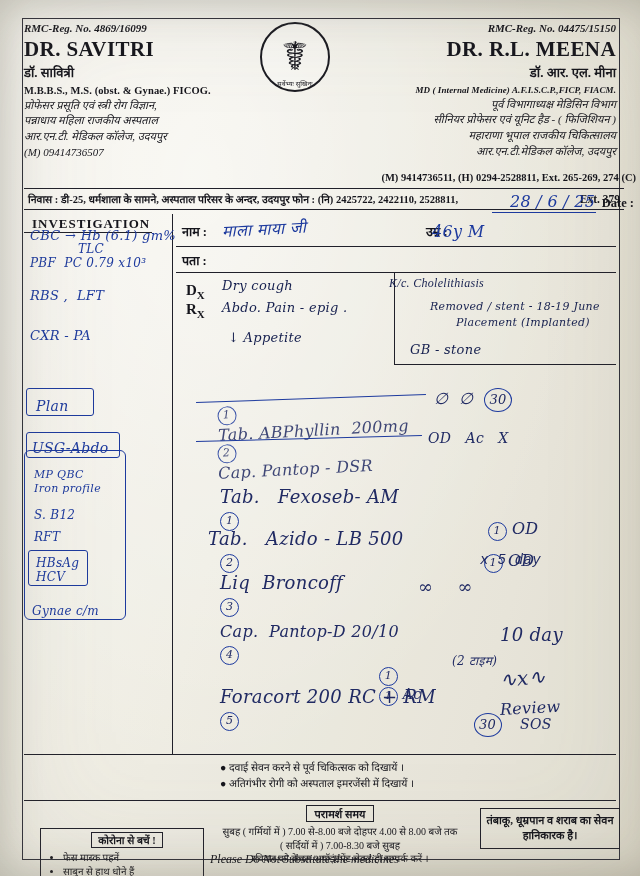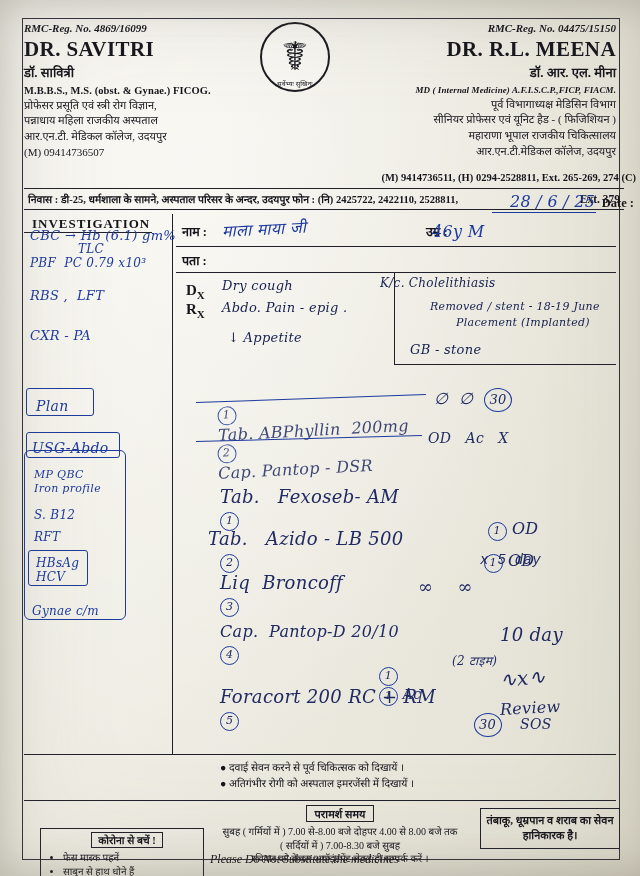--- a/index.html
+++ b/index.html
@@ -72,20 +72,21 @@
   .doc-degree {
     font-size: 10.5px;
     font-weight: bold;
     margin-top: 4px;
     letter-spacing: 0.1px;
   }
   .doc-line {
     font-size: 11px;
     margin-top: 2.5px;
     line-height: 1.22;
+    font-style: italic;
   }
   .doc-right .doc-degree { font-size: 9px; font-style: italic; }
   .doc-right .doc-line { font-size: 11px; }
 
   
   .emblem {
     position: absolute;
     left: 258px;
     top: 22px;
     width: 74px;
@@ -396,21 +397,21 @@
   <div class="hw blue s12 cursive" style="left:36px;top:556px;">HBsAg</div>
   <div class="hw blue s12 cursive" style="left:36px;top:570px;">HCV</div>
   <div class="hw-box" style="left:28px;top:550px;width:58px;height:34px;"></div>
   <div class="hw blue s12 cursive" style="left:32px;top:604px;">Gynae c/m</div>
   <div class="hw-box" style="left:24px;top:450px;width:100px;height:168px;border-radius:6px;"></div>
 
   <div class="hw dark s13 cursive" style="left:222px;top:278px;">Dry cough</div>
   <div class="hw dark s13 cursive" style="left:222px;top:300px;">Abdo. Pain - epig .</div>
   <div class="hw dark s13 cursive" style="left:228px;top:330px;">↓ Appetite</div>
 
-  <div class="hw dark s12 cursive" style="left:380px;top:276px;">K/c. Cholelithiasis</div>
+  <div class="hw dark s12 cursive" style="left:389px;top:276px;font-family:Liberation Serif, serif;">K/c. Cholelithiasis</div>
   <div class="hw dark s11 cursive" style="left:430px;top:300px;">Removed / stent - 18-19 June</div>
   <div class="hw dark s11 cursive" style="left:456px;top:316px;">Placement (Implanted)</div>
   <div class="hw dark s13 cursive" style="left:410px;top:342px;">GB - stone</div>
 
   <div class="hw ink s16 cursive slant" style="left:196px;top:386px;opacity:0.85;">
     <span class="circ">1</span>
     <span>Tab. ABPhyllin  200mg</span>
   </div>
   <div class="hw-line" style="left:196px;top:398px;width:230px;transform:rotate(-2deg);"></div>
   <div class="hw ink s16 cursive" style="left:434px;top:388px;">∅&nbsp;&nbsp;∅&nbsp;&nbsp;<span class="circ big">30</span></div>

